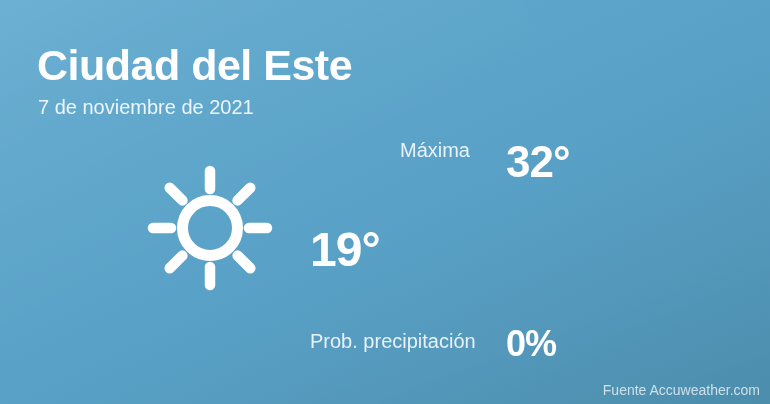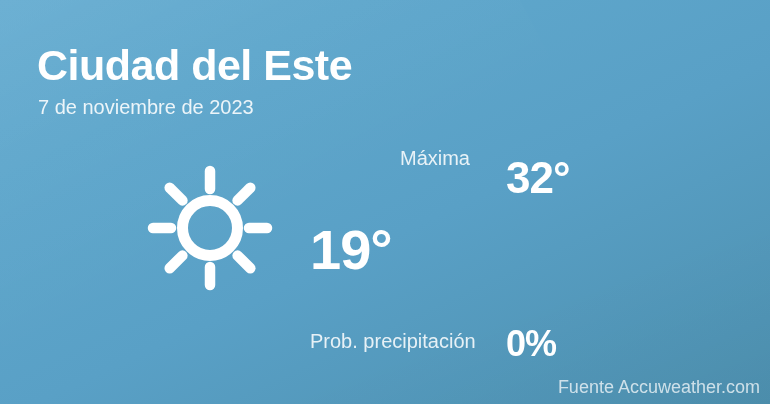--- a/index.html
+++ b/index.html
@@ -101,54 +101,54 @@
     color: rgba(255,255,255,0.86);
     font-size: 20px;
     font-weight: normal;
   }
   .stat-value {
     color: #ffffff;
     font-weight: bold;
     letter-spacing: -1px;
   }
 
-  .row-max { height: 96px; align-items: center; }
+  .row-max { height: 96px; }
   .row-max .stat-label { position: relative; top: -20px; }
   .row-max .stat-value { font-size: 44px; line-height: 64px; }
 
   .row-min { height: 74px; }
   .row-min .stat-label { position: relative; top: -12px; }
-  .row-min .stat-value { font-size: 56px; line-height: 48px; }
+  .row-min .stat-value { font-size: 48px; line-height: 48px; }
 
   .row-precip { height: 48px; }
   .row-precip .stat-label { position: relative; top: -8px; margin-top: 38px; }
   .row-precip .stat-value { font-size: 36px; line-height: 36px; }
 
   
   .source-credit {
     position: absolute;
     right: 10px;
     bottom: 6px;
-    font-size: 18px;
+    font-size: 14px;
     color: rgba(255,255,255,0.72);
     white-space: nowrap;
     text-align: right;
   }
 </style>
 </head>
 <body>
 
 <div class="weather-card">
 
   <div class="sheen"></div>
   <div class="sheen2"></div>
 
   <h1 class="city-title">Ciudad del Este</h1>
 
-  <div class="date-line">7 de noviembre de 2023</div>
+  <div class="date-line">7 de noviembre de 2021</div>
 
   <div class="weather-icon">
     <svg viewBox="0 0 160 160" xmlns="http://www.w3.org/2000/svg">
       <g fill="none" stroke="#ffffff" stroke-linecap="round">
         <circle cx="80" cy="80" r="27.5" stroke-width="11"></circle>
         <g stroke-width="10.5">
           <line x1="80" y1="23" x2="80" y2="41"></line>
           <line x1="80" y1="119" x2="80" y2="137"></line>
           <line x1="23" y1="80" x2="41" y2="80"></line>
           <line x1="119" y1="80" x2="137" y2="80"></line>

